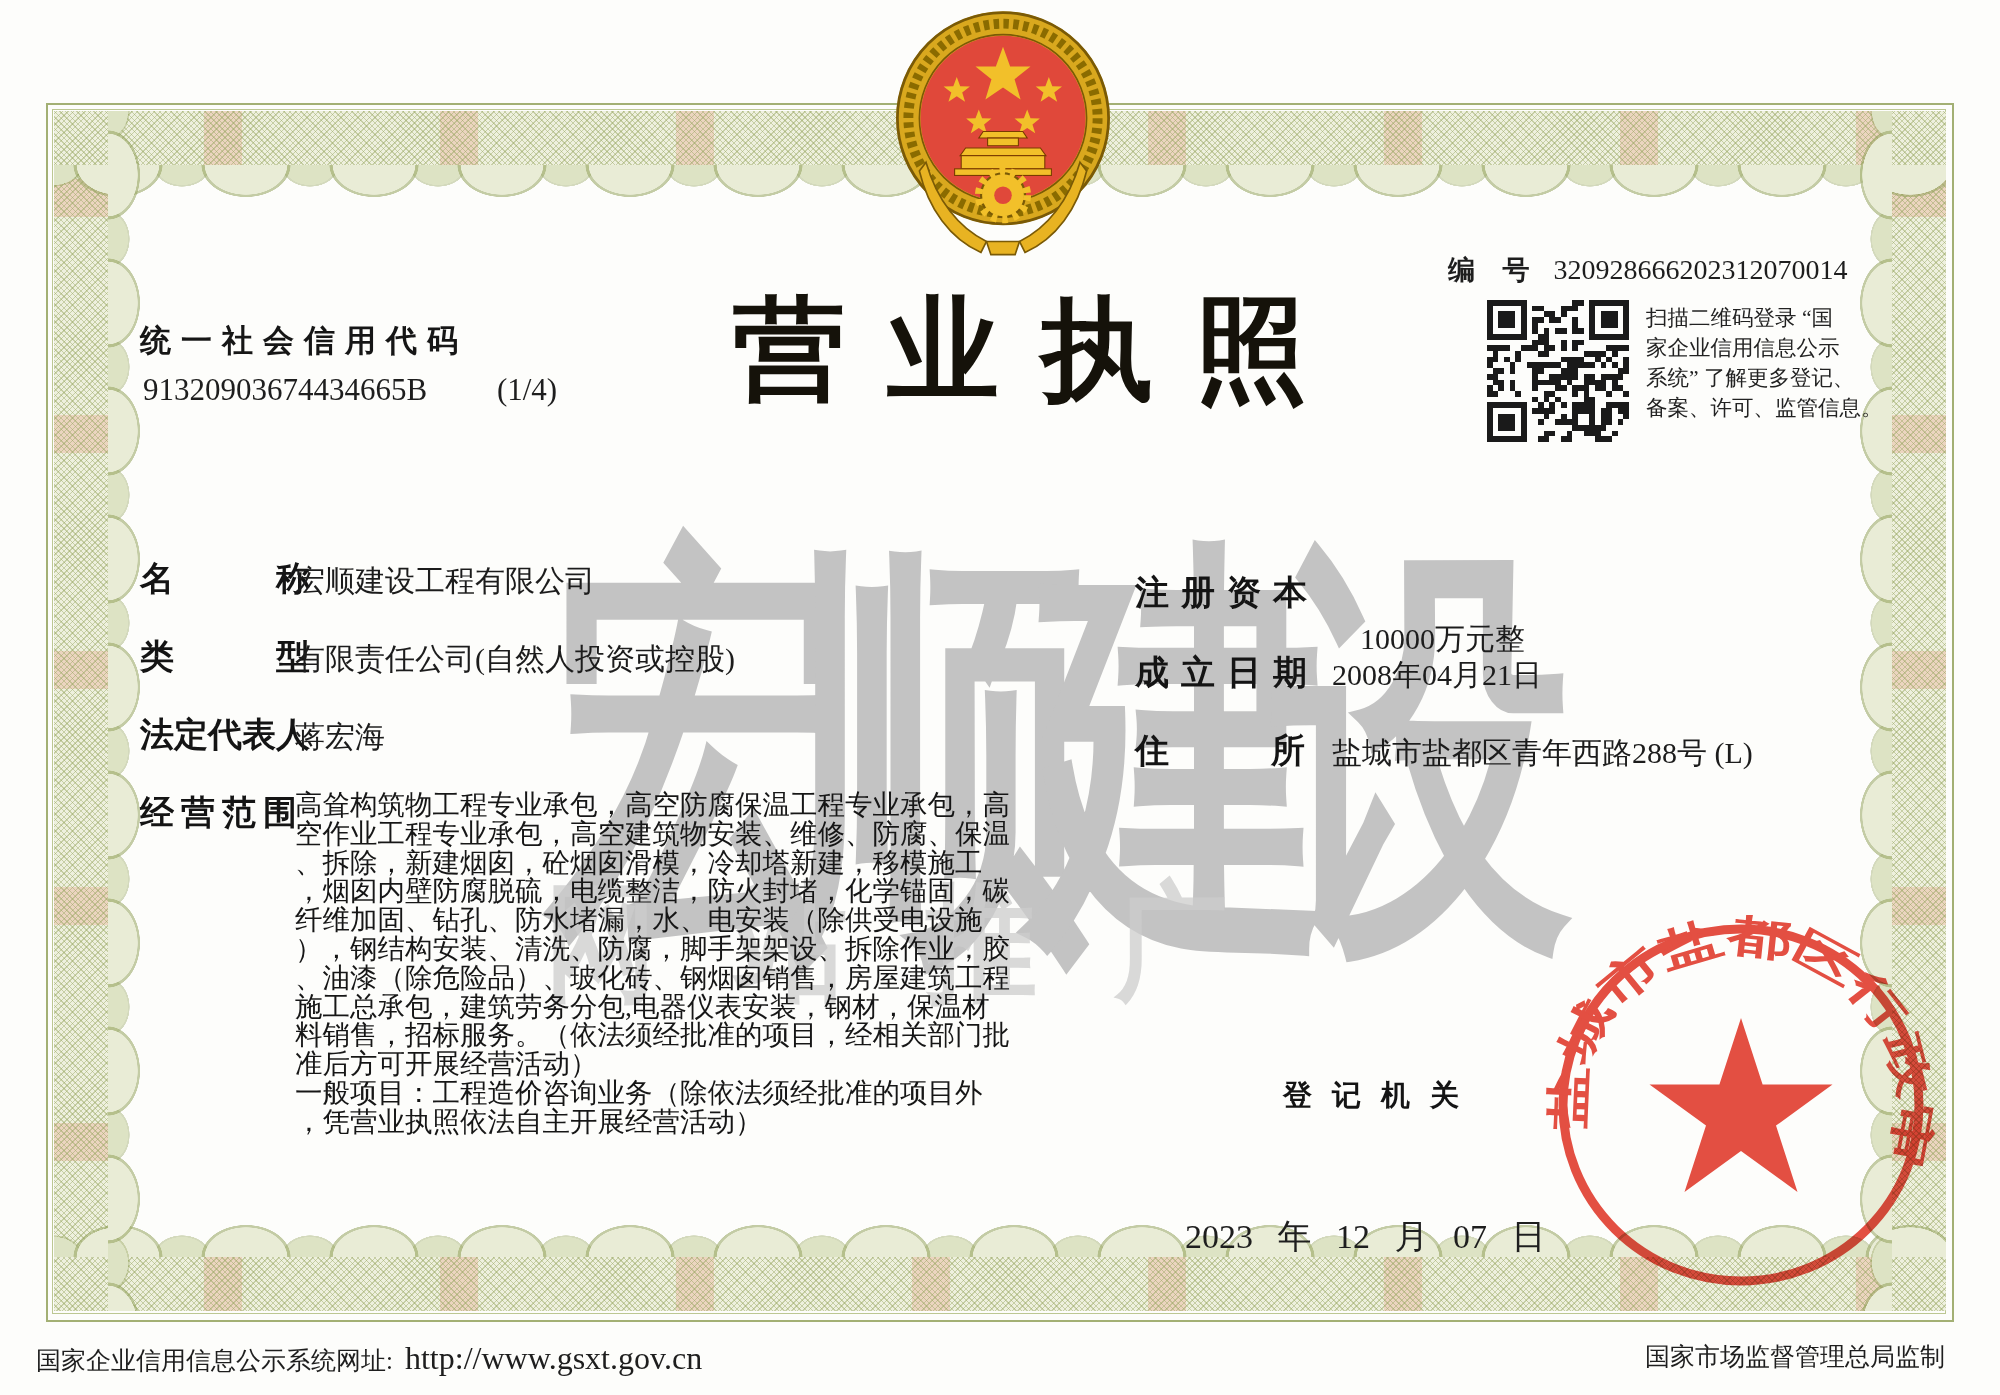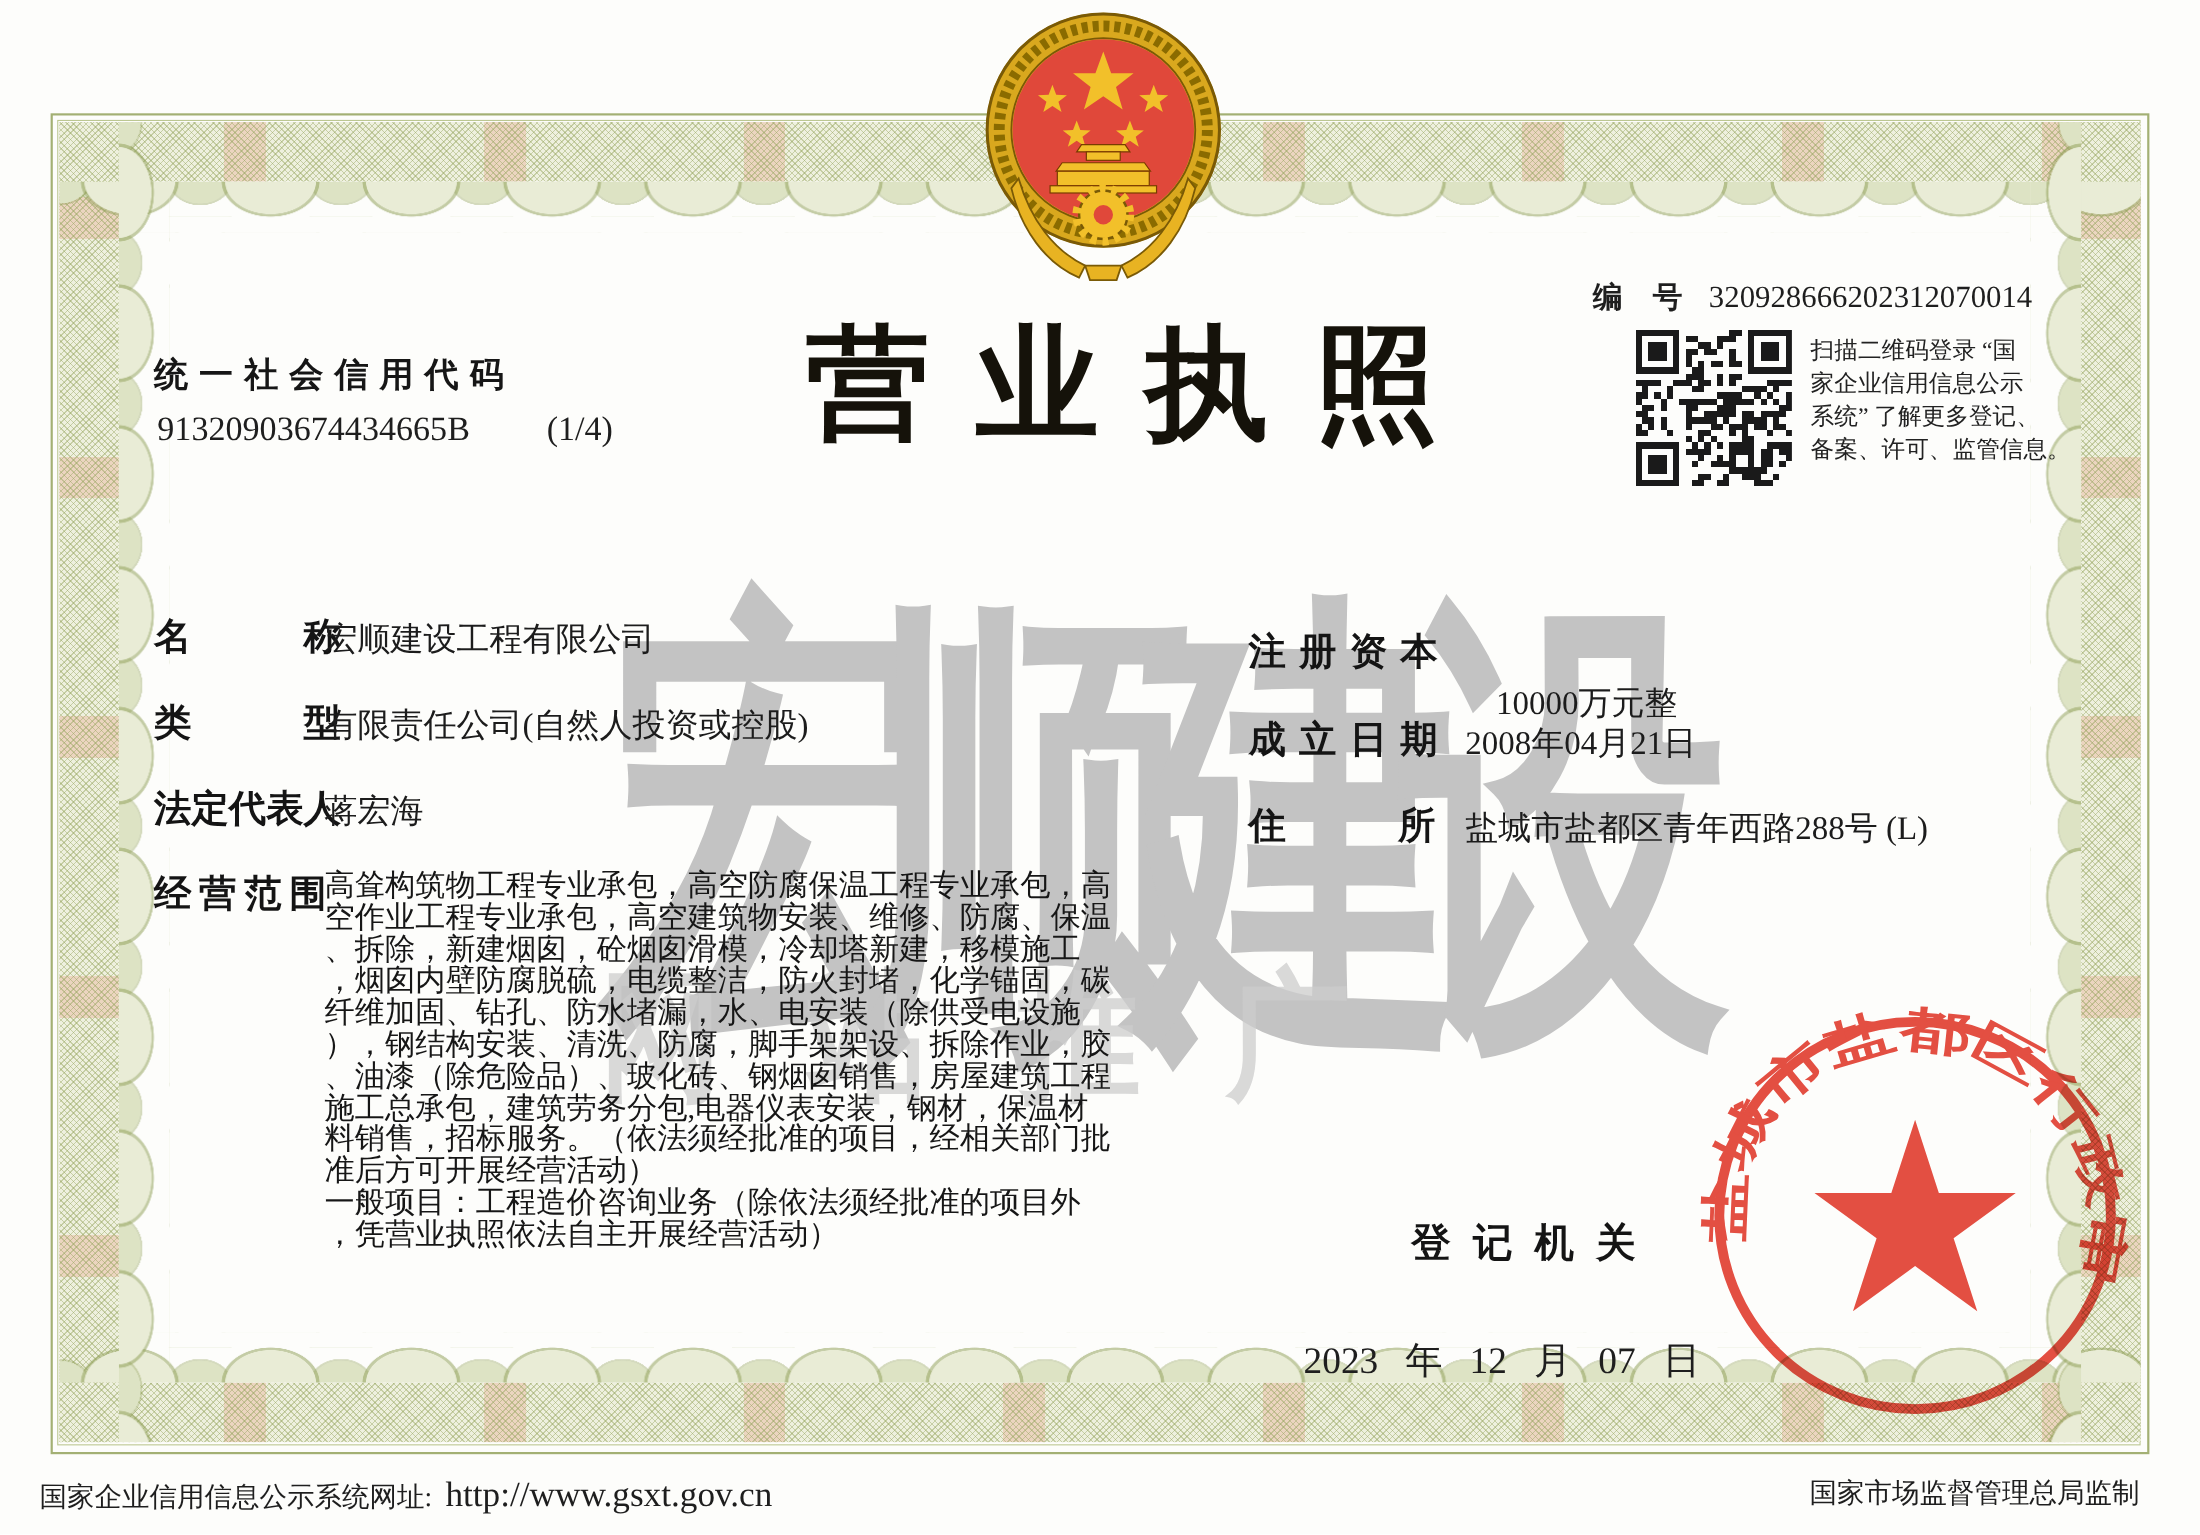--- a/index.html
+++ b/index.html
@@ -105,21 +105,21 @@
     white-space:pre-line;color:#161616;line-break:anywhere;
   }
   .lab-capital{left:1135px;top:570px;letter-spacing:12px;}
   .val-capital{left:1360px;top:575px;margin-top:44px;}
   .lab-estdate{left:1135px;top:650px;letter-spacing:12px;}
   .val-estdate{left:1332px;top:655px;}
   .lab-address{left:1135px;top:728px;}
   .val-address{left:1332px;top:733px;}
 
   
-  .reg-label{left:1283px;top:1106px;font-size:36px;letter-spacing:20px;}
+  .reg-label{left:1283px;top:1076px;font-size:29px;letter-spacing:20px;}
   .reg-date{left:1185px;top:1214px;font-size:34px;word-spacing:16px;white-space:nowrap;z-index:2;}
   .seal{left:1545px;top:915px;width:400px;height:385px;z-index:3;opacity:.9;mix-blend-mode:multiply;}
 
   
   .foot-left{left:36px;top:1340px;font-size:25px;white-space:nowrap;}
   .foot-left .url{font-size:32px;margin-left:12px;}
   .foot-center{left:952px;top:1327px;font-size:23.5px;line-height:31px;}
   .foot-right{left:1645px;top:1340px;font-size:25px;white-space:nowrap;}
 </style>
 </head>

